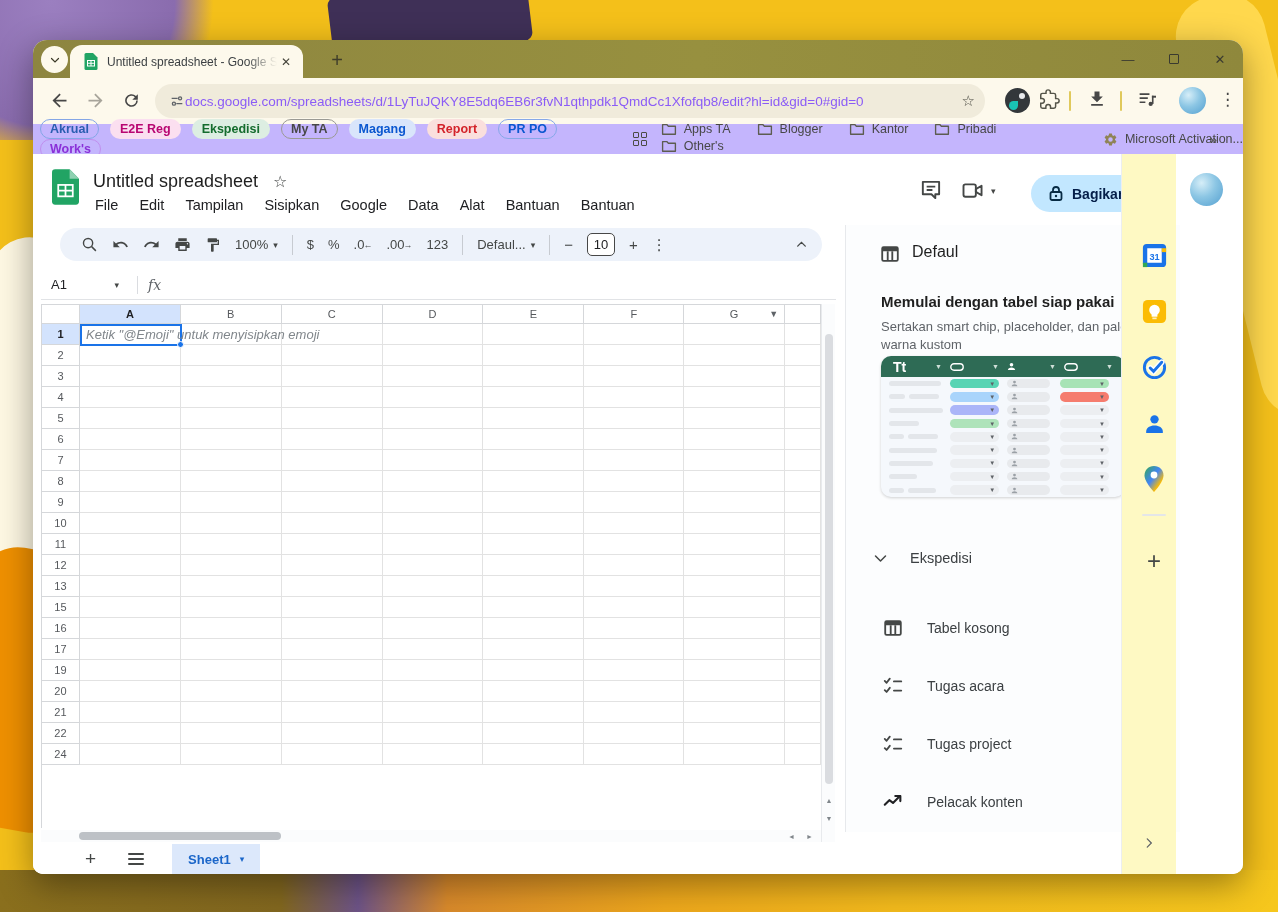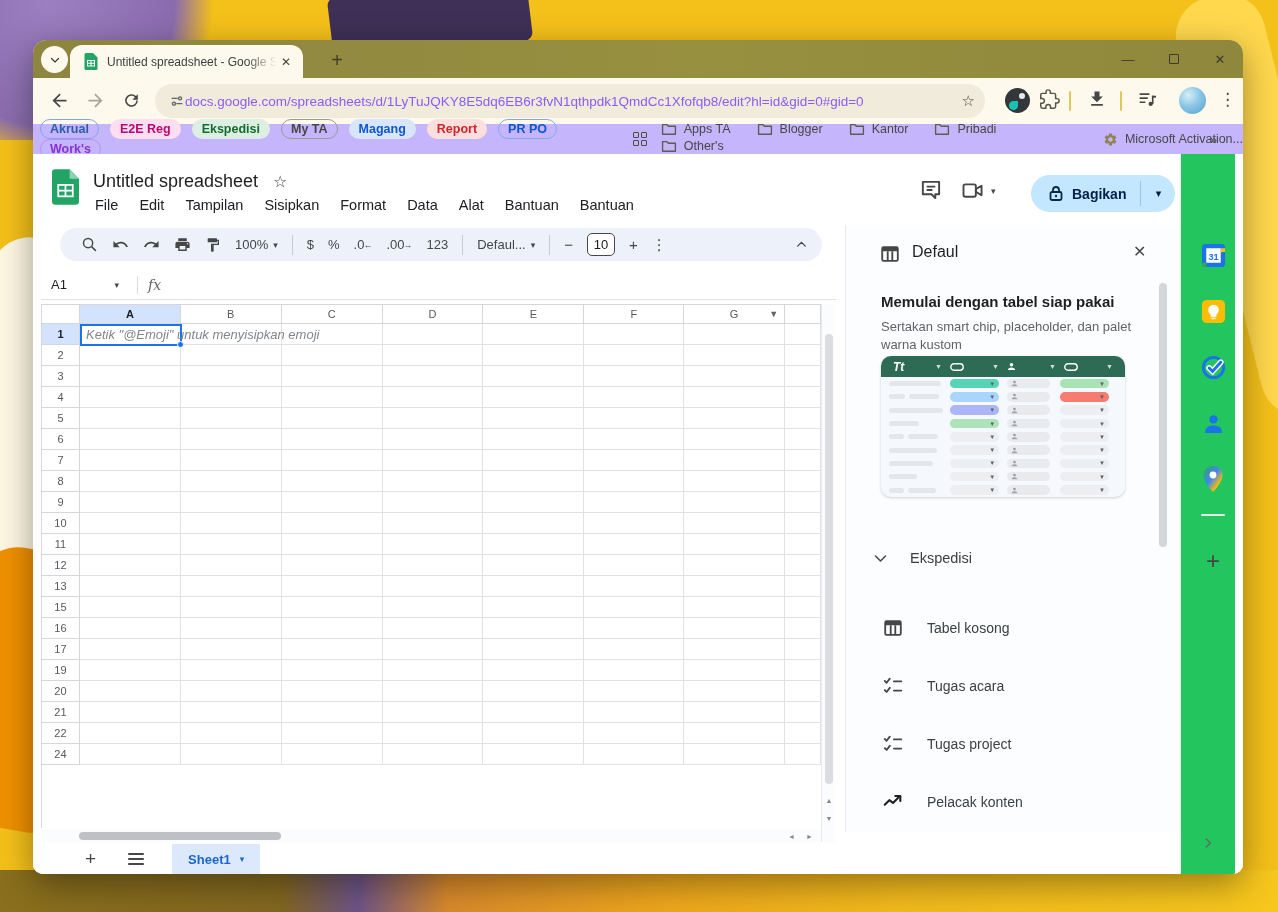--- a/index.html
+++ b/index.html
@@ -142,39 +142,39 @@
   .panel { position:absolute; left:812px; top:71px; width:335px; height:607px; background:#fcfdfe; border-left:1px solid #e7e9ec; }
   .panel-header-icon { position:absolute; left:33px; top:18px; }
   .panel-title { position:absolute; left:66px; top:18px; font-size:16px; color:#1f1f1f; }
   .panel-close { position:absolute; left:287px; top:17px; font-size:16px; color:#474747; cursor:pointer; }
   .panel-heading { position:absolute; left:35px; top:68px; font-size:15px; font-weight:700; color:#1f1f1f; }
   .panel-subtitle { position:absolute; left:35px; top:93px; width:262px; font-size:13px; line-height:18px; color:#5f6368; }
   .preview { position:absolute; left:35px; top:131px; width:244px; height:141px; border-radius:10px; background:#f5f8fc;
     box-shadow:0 1px 3px rgba(0,0,0,.18); overflow:hidden; }
   .pv-head { height:21px; background:#2e6b55; display:flex; align-items:center; padding:0 8px; }
   .pv-group { flex:1; display:flex; align-items:center; justify-content:space-between; padding:0 4px; }
-  .pv-tt { color:#fff; font-size:12px; font-weight:700;font-style:italic; }
+  .pv-tt { color:#fff; font-size:14px; font-weight:700; }
   .pv-chev { color:#cfe0d8; font-size:7px; }
   .pv-row { display:flex; align-items:center; height:13.3px; padding:0 8px; }
   .pv-c1 { width:66px; display:flex; gap:4px; }
   .pv-bar { height:5px; border-radius:2.5px; background:#e3e6ea; }
   .pv-pill { width:52px; height:9.5px; border-radius:5px; display:flex; align-items:center; justify-content:flex-end;
     padding-right:4px; margin-right:8px; }
   .pv-pill i { font-size:6px; color:#5f6368; font-style:normal; }
   .pv-person { width:46px; height:9.5px; border-radius:5px; background:#e8eaed; display:flex; align-items:center;
     padding-left:4px; margin-right:10px; }
   .panel-section { position:absolute; left:27px; top:325px; display:flex; align-items:center; gap:22px; cursor:pointer; }
   .panel-section-label { font-size:14.5px; color:#3c4043; }
   .panel-list { position:absolute; left:0; top:374px; width:315px; }
   .panel-item { height:58px; display:flex; align-items:center; gap:23px; padding-left:36px; cursor:pointer; border-radius:0 24px 24px 0; }
   .panel-item-label { font-size:14px; color:#3c4043; }
   .panel-scroll { position:absolute; left:313px; top:58px; width:8px; height:264px; background:#d3d6da; border-radius:4px; cursor:pointer; }
 
   
-  .rail { position:absolute; left:1147px; top:0; width:55px; height:720px; background:#22c55e; border-left:1px solid #eceef0; }
+  .rail { position:absolute; left:1088px; top:0; width:55px; height:720px; background:#fef9c3; border-left:1px solid #eceef0; }
   .rail-item { position:absolute; left:17px; width:30px; height:30px; display:flex; align-items:center; justify-content:center; cursor:pointer; }
   .rail-div { position:absolute; left:20px; top:360px; width:24px; height:2px; background:#e4e6e8; border-radius:1px; }
   .rail-plus { position:absolute; left:17px; top:392px; width:30px; height:30px; font-size:24px; color:#444746;
     display:flex; align-items:center; justify-content:center; cursor:pointer; }
   .rail-collapse { position:absolute; left:20px; top:682px; font-size:15px; color:#5f6368; cursor:pointer; }
 </style>
 </head>
 <body>
 
 <div>
@@ -332,21 +332,21 @@
     </span>
     <div class="doc-title-row">
       <span class="doc-title">Untitled spreadsheet</span>
       <span class="doc-star">☆</span>
     </div>
     <div class="menubar">
         <span class="menu-item">File</span>
         <span class="menu-item">Edit</span>
         <span class="menu-item">Tampilan</span>
         <span class="menu-item">Sisipkan</span>
-        <span class="menu-item">Format</span>
+        <span class="menu-item">Google</span>
         <span class="menu-item">Data</span>
         <span class="menu-item">Alat</span>
         <span class="menu-item">Bantuan</span>
         <span class="menu-item">Bantuan</span>
       </div>
 
     <span class="hdr-ico" style="left:886px;">
       <svg width="23" height="23" viewBox="0 0 24 24">
           <g fill="none" stroke="#444746" stroke-width="2" stroke-linejoin="round">
             <path d="M21 4H4v13h4v4l4-4h9z" transform="scale(-1,1) translate(-25,0)"></path>

